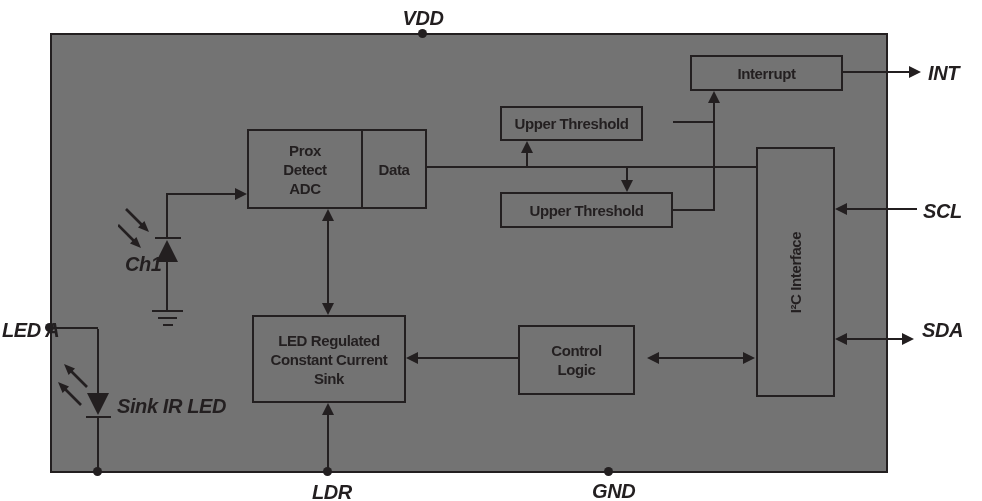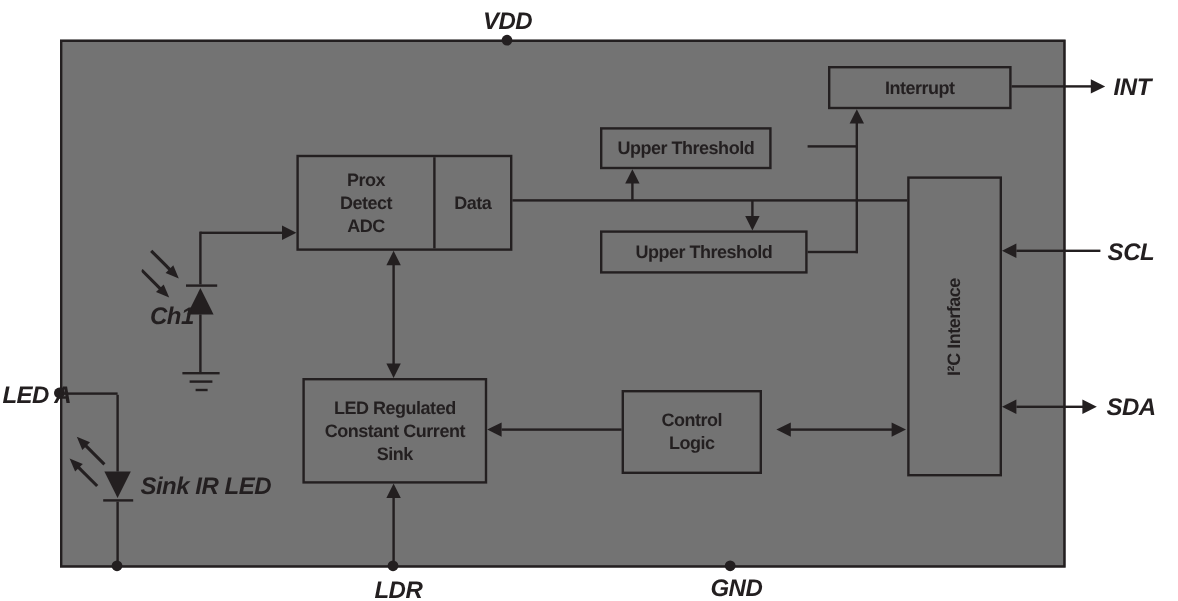--- a/index.html
+++ b/index.html
@@ -196,21 +196,21 @@
   </svg>
   <div class="pinlabel" style="left:117px; top:395px;">Sink IR LED</div>
 
   <div class="dot" style="left:418px; top:29px;"></div>
   <div class="pinlabel" style="left:398px; top:7px; width:50px; text-align:center;">VDD</div>
 
   <div class="pinlabel" style="left:928px; top:62px;">INT</div>
 
   <div class="pinlabel" style="left:923px; top:200px;">SCL</div>
 
-  <div class="pinlabel" style="left:922px; top:329px;">SDA</div>
+  <div class="pinlabel" style="left:922px; top:319px;">SDA</div>
 
   <div class="pinlabel" style="left:2px; top:319px; width:42px; text-align:right;">LED A</div>
 
   <div class="pinlabel" style="left:77px; top:501px;">LED K</div>
 
   <div class="pinlabel" style="left:312px; top:481px;">LDR</div>
 
   <div class="dot" style="left:604px; top:467px;"></div>
   <div class="pinlabel" style="left:592px; top:480px;">GND</div>
 

